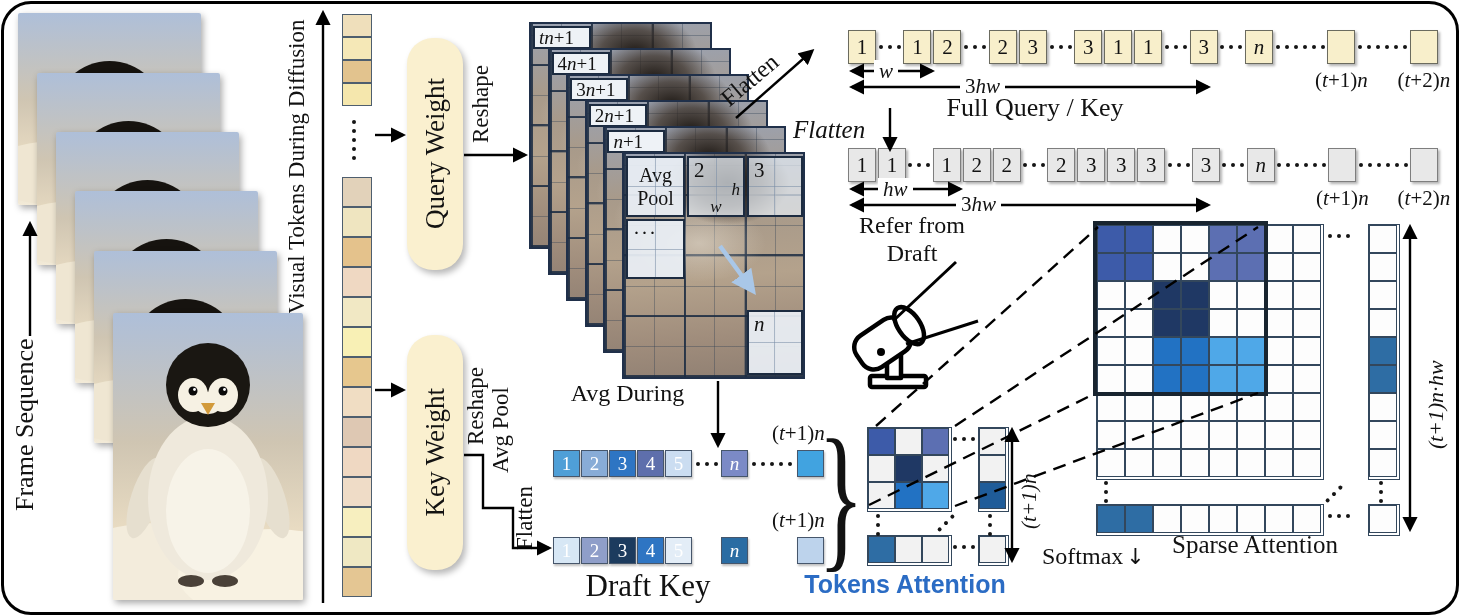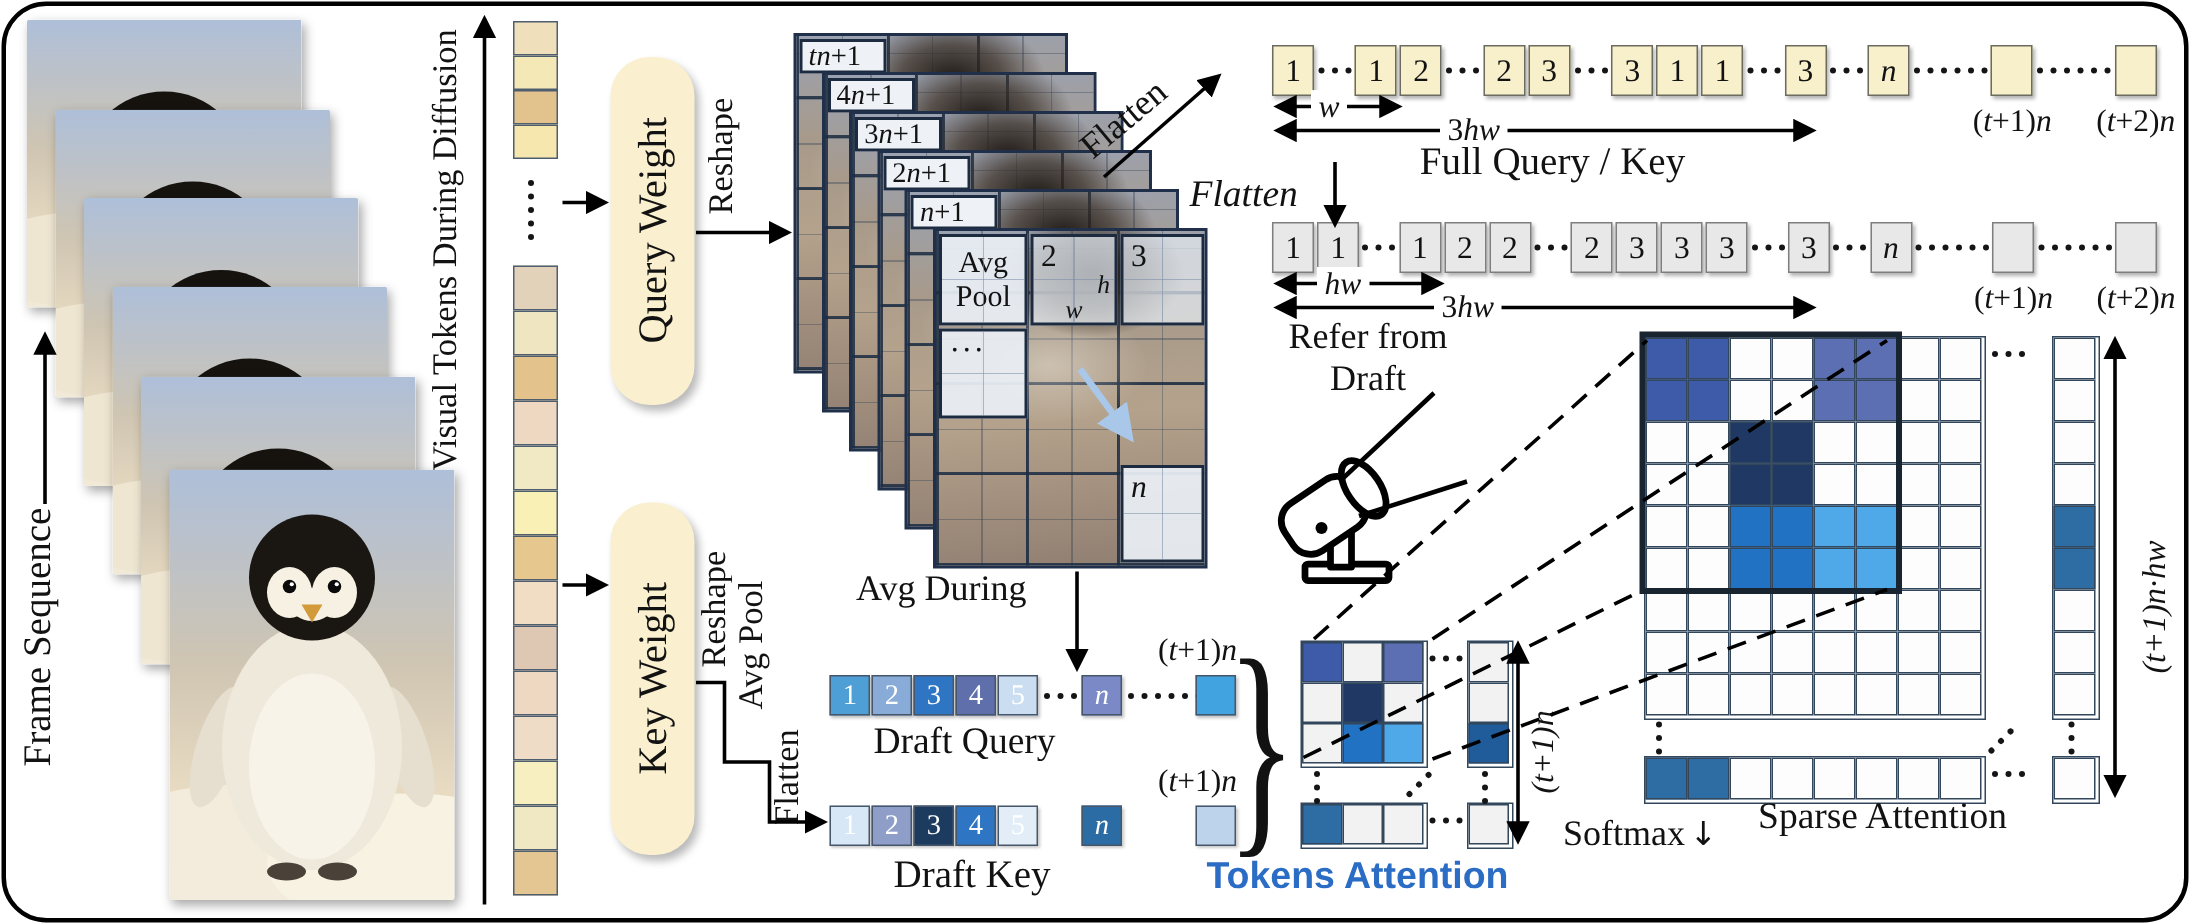--- a/index.html
+++ b/index.html
@@ -399,34 +399,33 @@
       <div class="hdots dotrun-abs" style="left: 199px; top: 12px;">
         <i></i>
         <i></i>
         <i></i>
         <i></i>
         <i></i>
         <i></i>
       </div>
       <div class="dcell" style="left: 244px; background: rgb(65, 163, 224);"></div>
     </div>
-  <div class="abs caption" style="left:548px;top:481px;width:190px;font-size:25px">Draft Query</div>
   <div class="abs" style="left:772px;top:421px;font-size:21px">(<i>t</i>+1)<i>n</i></div>
   <div class="draftrow" style="left:553px;top:537px;width:275px" id="dk-row">
       <div class="dcell" style="left: 0px; background: rgb(215, 231, 245);">1</div>
       <div class="dcell" style="left: 28px; background: rgb(143, 158, 201);">2</div>
       <div class="dcell" style="left: 56px; background: rgb(28, 59, 94);">3</div>
       <div class="dcell" style="left: 84px; background: rgb(46, 117, 195);">4</div>
       <div class="dcell" style="left: 112px; background: rgb(227, 237, 247);">5</div>
       <div class="dcell" style="left: 168px; background: rgb(42, 108, 163);">
         <i>n</i>
       </div>
       <div class="dcell" style="left: 244px; background: rgb(189, 211, 236);"></div>
     </div>
-  <div class="abs caption" style="left:553px;top:568px;width:190px;font-size:26px">Draft Key</div>
+  <div class="abs caption" style="left:553px;top:568px;width:190px;font-size:31px">Draft Key</div>
   <div class="abs" style="left:772px;top:508px;font-size:21px">(<i>t</i>+1)<i>n</i></div>
   <div class="brace" style="left:818px;top:430px">}</div>
 
   <div class="abs caption" style="left:842px;top:212px;width:140px;font-size:24px;line-height:1.15">
     <div>Refer from</div>
     <div>Draft</div>
   </div>
   <div class="abs" style="left:840px;top:290px;width:115px;height:108px;z-index:30">
     <svg viewBox="0 0 115 108" width="115" height="108">
       <g fill="#fff" stroke="#000" stroke-width="4.5" stroke-linejoin="round">

